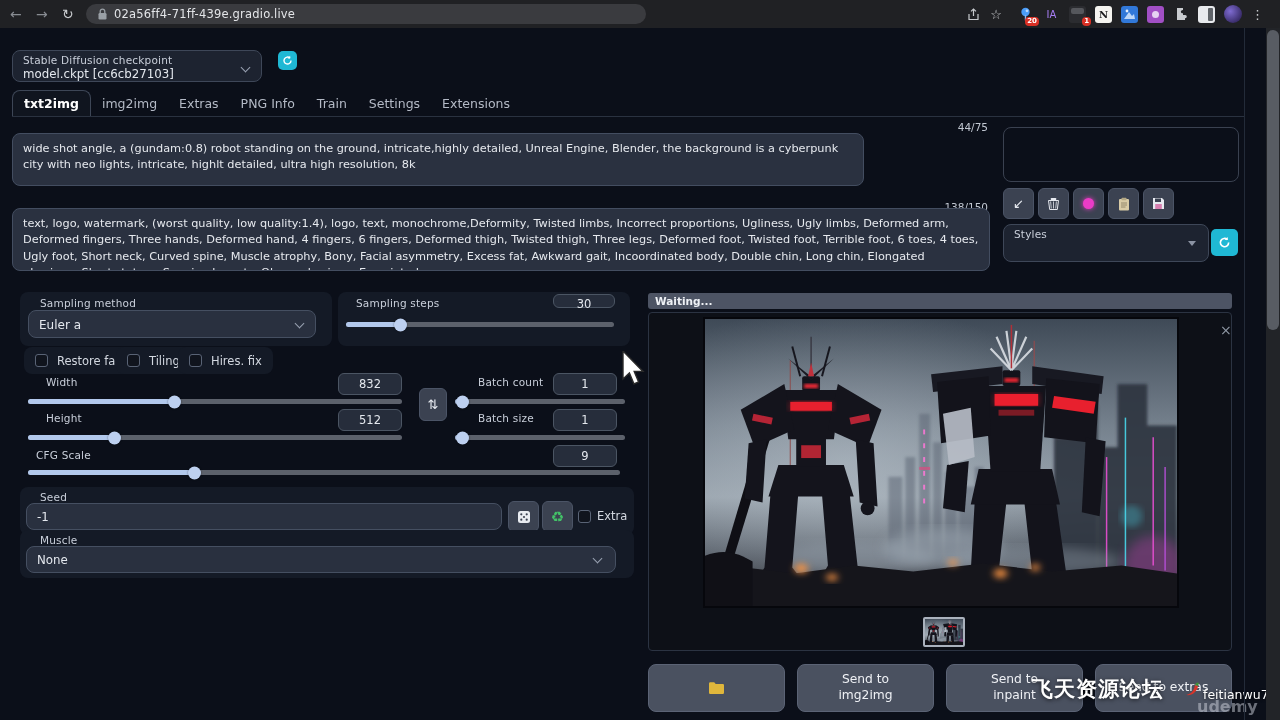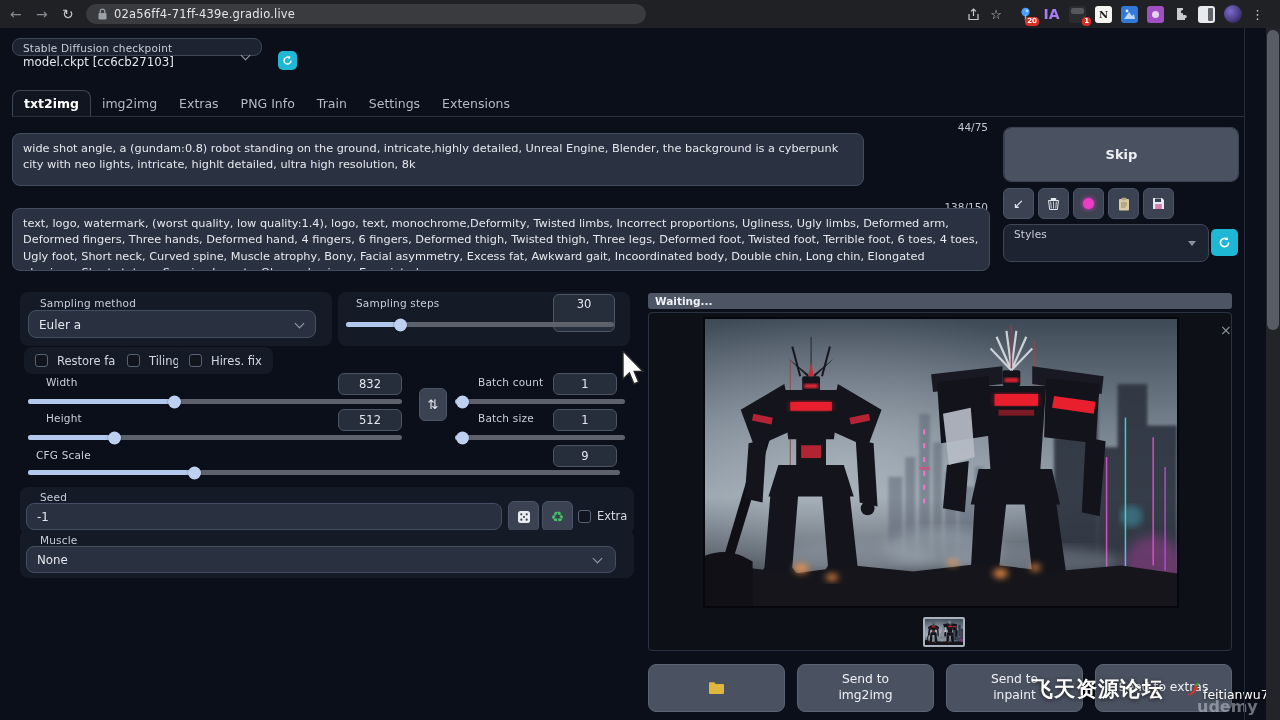--- a/index.html
+++ b/index.html
@@ -84,21 +84,21 @@
     </svg>
     <span style="font-size:13px;color:#c7cacd">☆</span>
     <span class="extico" style="margin-left:6px">
       <svg width="17" height="17" viewBox="0 0 17 17">
           <circle cx="8.5" cy="6" r="4.2" fill="#4a9df8"></circle>
           <rect x="7.8" y="9" width="1.4" height="6" rx=".7" fill="#8ab8f5"></rect>
           <circle cx="10" cy="4.8" r="1.4" fill="#bcd9fb"></circle>
         </svg>
       <span class="badge">20</span>
     </span>
-    <span class="extico" style="display:flex;align-items:center;justify-content:center;font-size:14px;font-weight:bold;color:#a77ef3">IA</span>
+    <span class="extico" style="display:flex;align-items:center;justify-content:center;font-size:10px;font-weight:normal;color:#a77ef3">IA</span>
     <span class="extico" style="background:#2b2c30">
       <span style="position:absolute;left:2px;top:2px;width:13px;height:6px;background:#55575c;border-radius:2px"></span>
       <span class="badge">1</span>
     </span>
     <span class="extico" style="background:#f5f4f0;display:flex;align-items:center;justify-content:center;font-size:10px;font-weight:bold;color:#17171a;font-family:'DejaVu Serif',serif">N</span>
     <span class="extico" style="background:#3178d8">
       <svg width="17" height="17" viewBox="0 0 17 17">
           <polygon points="3,13 8,6 11,10 13,8 14,13" fill="#bcd6f7"></polygon>
           <circle cx="6" cy="5" r="1.4" fill="#e7f0fb"></circle>
         </svg>
@@ -110,21 +110,21 @@
       <path d="M6 2h4v2.2a1.6 1.6 0 1 0 0 3V9h2.2a1.6 1.6 0 1 1 0 3.2H12V14H4V2h2z" fill="#e8eaed" opacity=".85"></path>
     </svg>
     <span class="extico" style="background:#e8eaed">
       <span style="position:absolute;right:2px;top:2px;width:5px;height:13px;background:#5f6368;border-radius:1px"></span>
     </span>
     <span class="extico" style="width:18px;height:18px;border-radius:50%;background:radial-gradient(circle at 35% 35%,#7e6bd0,#3c2f6e 70%,#221a40)"></span>
     <span style="font-size:13px;color:#c7cacd">⋮</span>
   </div>
 </div>
 
-<div class="input" style="left:12px;top:38px;width:250px;height:18px;background:#1d2330;border-color:#3e4758">
+<div class="input" style="left:12px;top:50px;width:250px;height:32px;background:#1d2330;border-color:#3e4758">
   <span class="blklabel" style="left:10px;top:3px">Stable Diffusion checkpoint</span>
   <span style="position:absolute;left:10px;top:16px;font-size:11.8px">model.ckpt [cc6cb27103]</span>
   <span class="chev" style="right:12px;top:13px"></span>
 </div>
 <div class="cyanbtn" style="left:278px;top:51px;width:19px;height:19px;font-size:11px">
   <svg width="11" height="11" viewBox="0 0 11 11">
     <path d="M9 5.5a3.5 3.5 0 1 1-1-2.4" fill="none" stroke="#fff" stroke-width="1.4"></path>
       <path d="M8.2 0.8v2.6H5.6z" fill="#fff"></path>
   </svg>
 </div>
@@ -140,21 +140,20 @@
 </div>
 <div id="tabline"></div>
 
 <span class="counter" style="left:918px;top:121px">44/75</span>
 <div class="promptbox" style="left:12px;top:133px;width:852px;height:53px">wide shot angle, a (gundam:0.8) robot standing on the ground, intricate,highly detailed, Unreal Engine, Blender, the background is a cyberpunk city with neo lights, intricate, highlt detailed, ultra high resolution, 8k</div>
 
 <span class="counter" style="left:918px;top:201px">138/150</span>
 <div class="promptbox" style="left:12px;top:208px;width:978px;height:63px">text, logo, watermark, (worst quality, low quality:1.4), logo, text, monochrome,Deformity, Twisted limbs, Incorrect proportions, Ugliness, Ugly limbs, Deformed arm, Deformed fingers, Three hands, Deformed hand, 4 fingers, 6 fingers, Deformed thigh, Twisted thigh, Three legs, Deformed foot, Twisted foot, Terrible foot, 6 toes, 4 toes, Ugly foot, Short neck, Curved spine, Muscle atrophy, Bony, Facial asymmetry, Excess fat, Awkward gait, Incoordinated body, Double chin, Long chin, Elongated physique, Short stature, Sagging breasts, Obese physique, Emaciated,</div>
 
 <div class="abs" style="left:1003px;top:127px;width:236px;height:55px;border-radius:8px;overflow:hidden;display:flex;border:1px solid #3a4150">
-  <div class="graybtn" style="flex:1;border:none;border-left:1px solid #3a4150;border-radius:0;font-size:13px;font-weight:bold">Skip</div>
 </div>
 
 <div class="toolbtn" style="left:1003px;top:188px">
   <span>↙</span>
 </div>
 <div class="toolbtn" style="left:1038px;top:188px">
   <svg width="13" height="14" viewBox="0 0 13 14">
     <path d="M1.5 3.5h10l-1.2 9h-7.6z" fill="none" stroke="#e6e9ef" stroke-width="1"></path>
     <path d="M3.6 4.5l.7 7M6.5 4.5v7M9.4 4.5l-.7 7" stroke="#e6e9ef" stroke-width=".8"></path>
     <rect x="3.8" y="1" width="5.4" height="2" rx=".6" fill="#e6e9ef"></rect>
@@ -192,21 +191,21 @@
 
 <div class="panel" style="left:20px;top:292px;width:312px;height:54px"></div>
 <span class="blklabel" style="left:40px;top:297px">Sampling method</span>
 <div class="input" style="left:28px;top:310px;width:288px;height:28px">
   <span style="position:absolute;left:10px;top:7px;font-size:12px">Euler a</span>
   <span class="chev" style="right:12px;top:9px"></span>
 </div>
 
 <div class="panel" style="left:338px;top:292px;width:292px;height:54px"></div>
 <span class="blklabel" style="left:356px;top:297px">Sampling steps</span>
-<div class="numbox" style="left:553px;top:294px;width:62px;height:38px;line-height:19px">30</div>
+<div class="numbox" style="left:553px;top:294px;width:62px;height:14px;line-height:19px">30</div>
 <div class="slider" style="left:346px;top:317px;width:268px">
   <div class="track">
       <div class="fill" style="width: 20%;">
         <span class="thumb"></span>
       </div>
     </div>
 </div>
 
 <div class="cbgroup" style="left:24px;top:347px">
   <span class="cb"></span>

